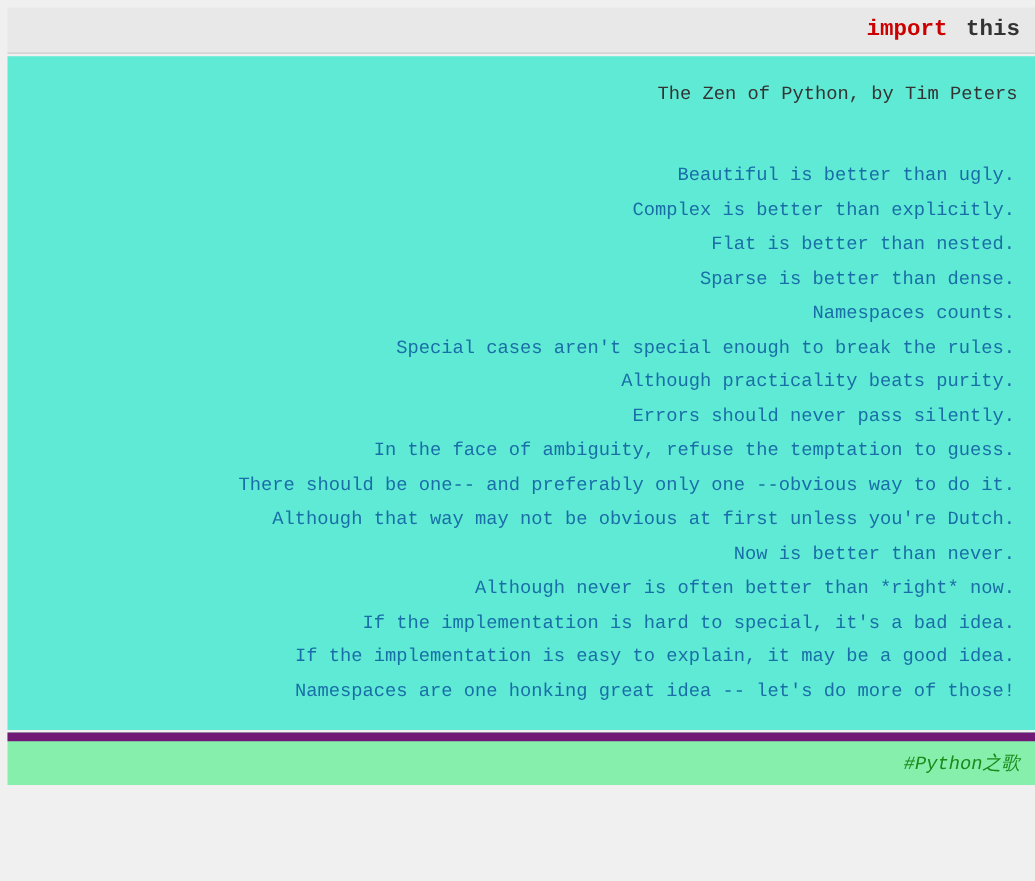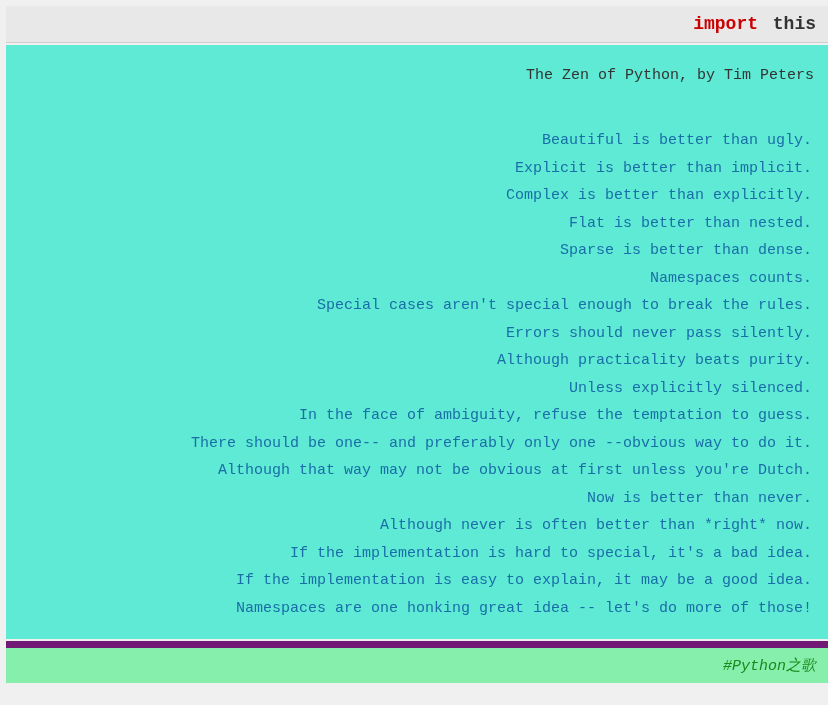--- a/index.html
+++ b/index.html
@@ -65,29 +65,27 @@
 
 <div class="top-bar">
   <span class="keyword">import</span><span class="normal"> this</span>
 </div>
 
 <div class="main-content">
   <div class="title-line">The Zen of Python, by Tim Peters</div>
   <br>
   <div id="zen-lines-container">
       <span class="zen-line">Beautiful is better than ugly.</span>
-      <span class="zen-line">Explicit is better than implicit.</span>
       <span class="zen-line">Complex is better than explicitly.</span>
       <span class="zen-line">Flat is better than nested.</span>
       <span class="zen-line">Sparse is better than dense.</span>
       <span class="zen-line">Namespaces counts.</span>
       <span class="zen-line">Special cases aren't special enough to break the rules.</span>
+      <span class="zen-line">Although practicality beats purity.</span>
       <span class="zen-line">Errors should never pass silently.</span>
-      <span class="zen-line">Although practicality beats purity.</span>
-      <span class="zen-line">Unless explicitly silenced.</span>
       <span class="zen-line">In the face of ambiguity, refuse the temptation to guess.</span>
       <span class="zen-line">There should be one-- and preferably only one --obvious way to do it.</span>
       <span class="zen-line">Although that way may not be obvious at first unless you're Dutch.</span>
       <span class="zen-line">Now is better than never.</span>
       <span class="zen-line">Although never is often better than *right* now.</span>
       <span class="zen-line">If the implementation is hard to special, it's a bad idea.</span>
       <span class="zen-line">If the implementation is easy to explain, it may be a good idea.</span>
       <span class="zen-line">Namespaces are one honking great idea -- let's do more of those!</span>
     </div>
 </div>

